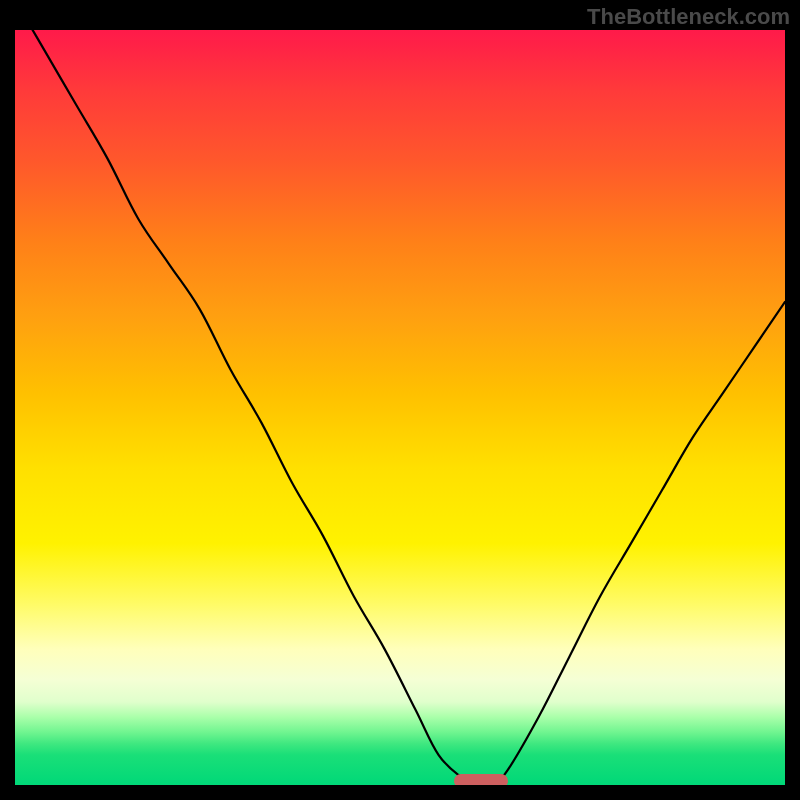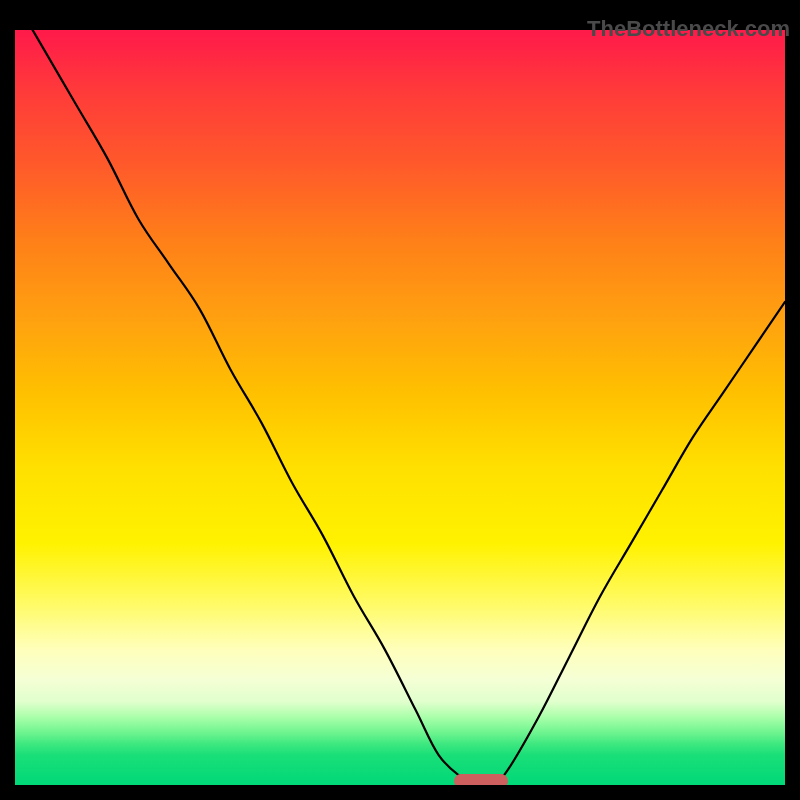--- a/index.html
+++ b/index.html
@@ -6,21 +6,21 @@
   body {
     width: 800px;
     height: 800px;
     background: #000;
     position: relative;
     font-family: Arial, sans-serif;
     overflow: hidden;
   }
   .watermark {
     position: absolute;
-    top: 16px;
+    top: 4px;
     right: 10px;
     color: #4a4a4a;
     font-size: 22px;
     font-weight: bold;
     z-index: 10;
   }
   .plot-area {
     position: absolute;
     left: 15px;
     top: 30px;

